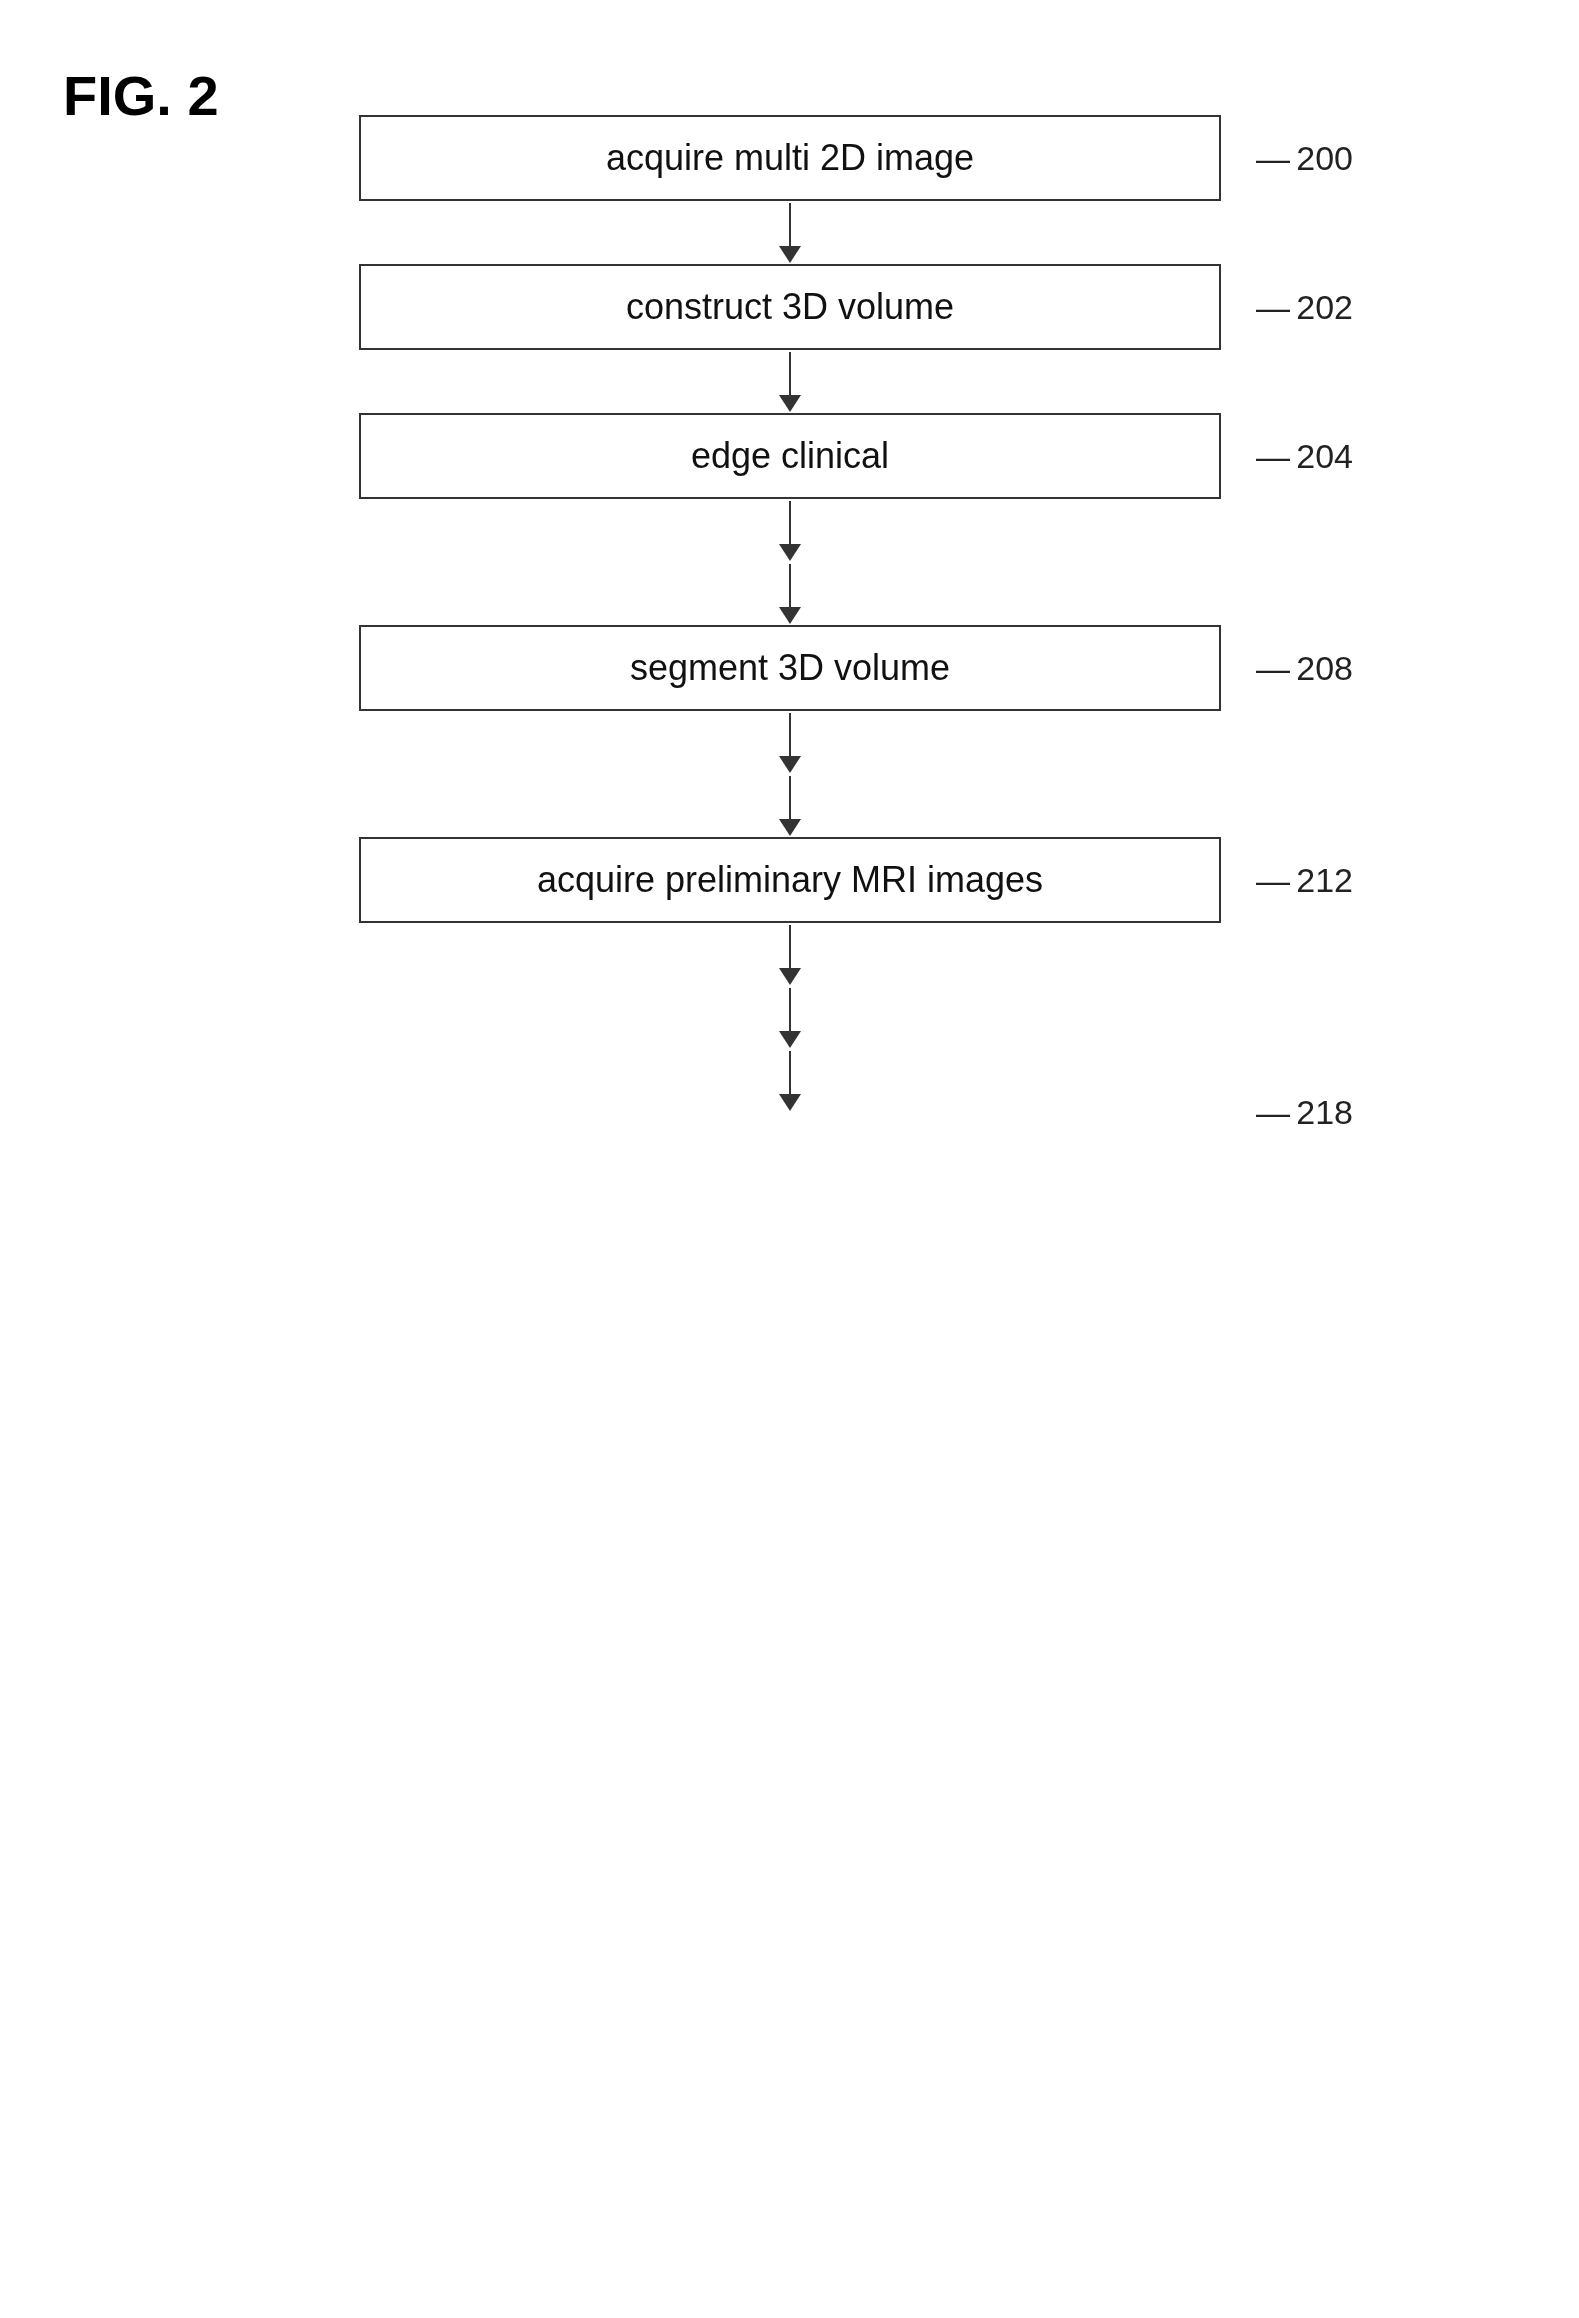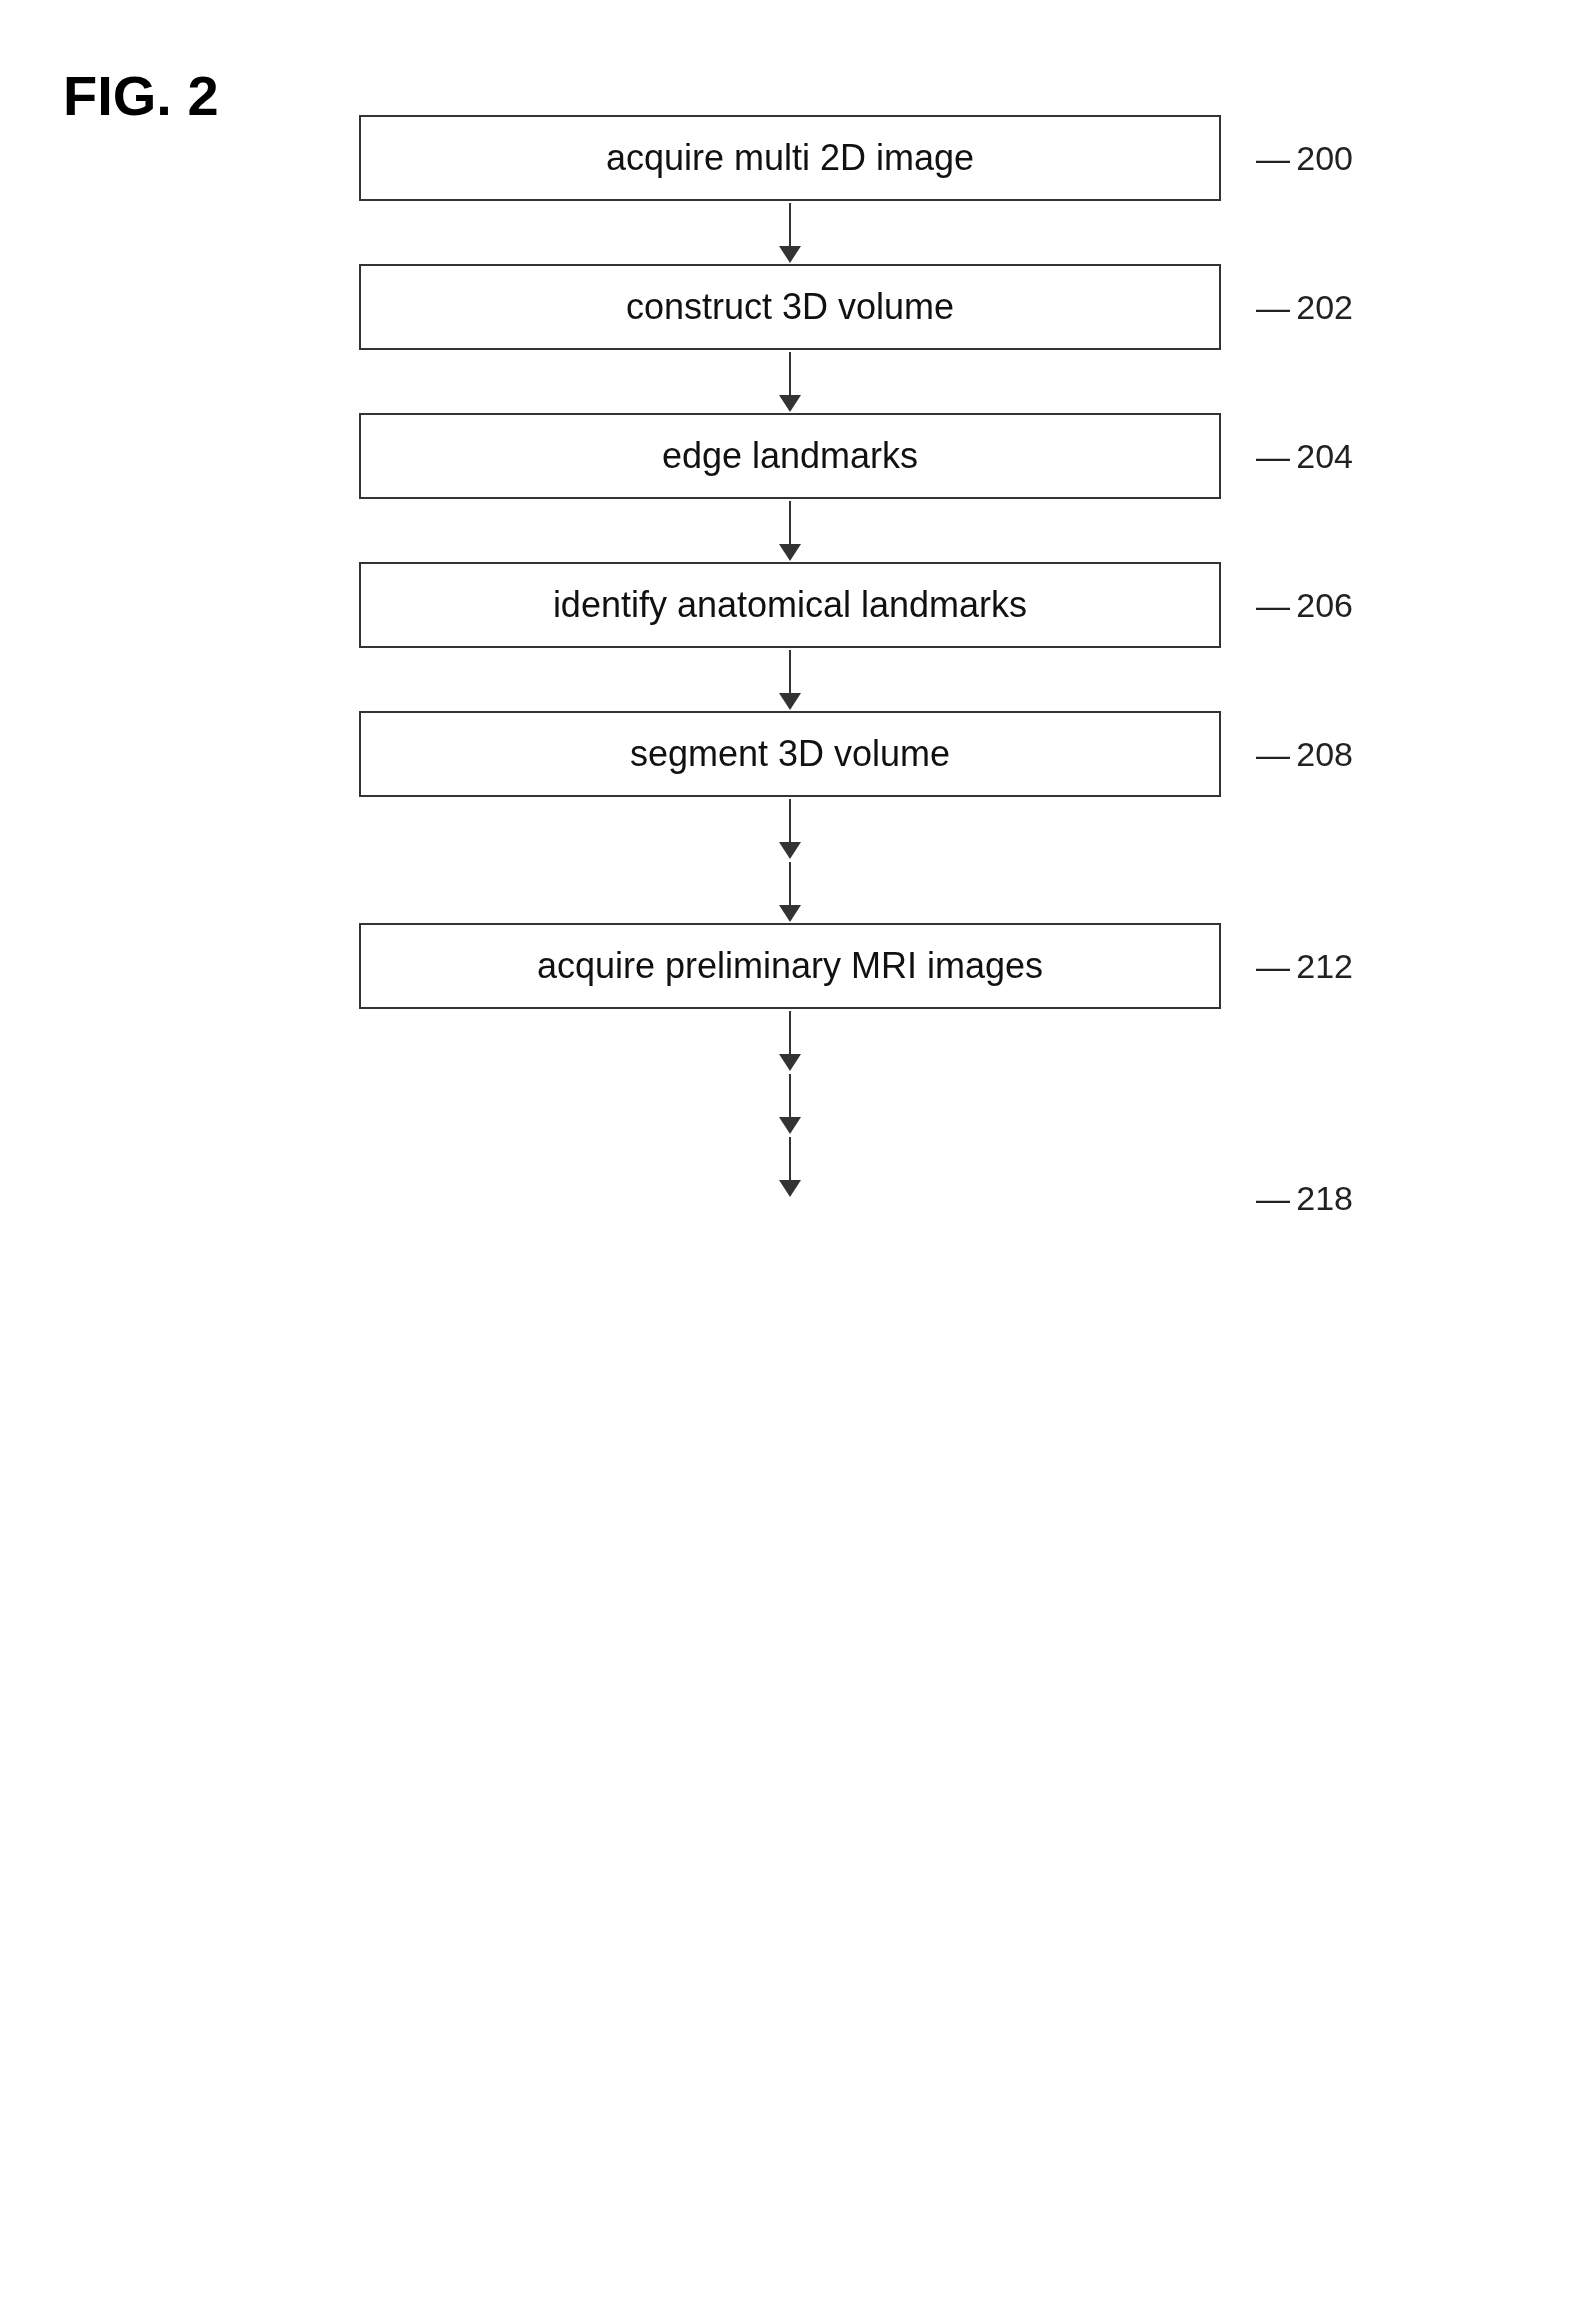--- a/index.html
+++ b/index.html
@@ -148,42 +148,34 @@
 
     <div class="arrow-container">
       <div class="arrow">
         <div class="arrow-line"></div>
         <div class="arrow-head"></div>
       </div>
     </div>
 
     <div class="flow-row">
       <div class="flow-box">
-        <span>edge landmarks</span>
+        <span>edge clinical</span>
       </div>
       <div class="flow-label">
         <span>204</span>
       </div>
     </div>
 
     <div class="arrow-container">
       <div class="arrow">
         <div class="arrow-line"></div>
         <div class="arrow-head"></div>
       </div>
     </div>
 
-    <div class="flow-row">
-      <div class="flow-box">
-        <span>identify anatomical landmarks</span>
-      </div>
-      <div class="flow-label">
-        <span>206</span>
-      </div>
-    </div>
 
     <div class="arrow-container">
       <div class="arrow">
         <div class="arrow-line"></div>
         <div class="arrow-head"></div>
       </div>
     </div>
 
     <div class="flow-row">
       <div class="flow-box">

